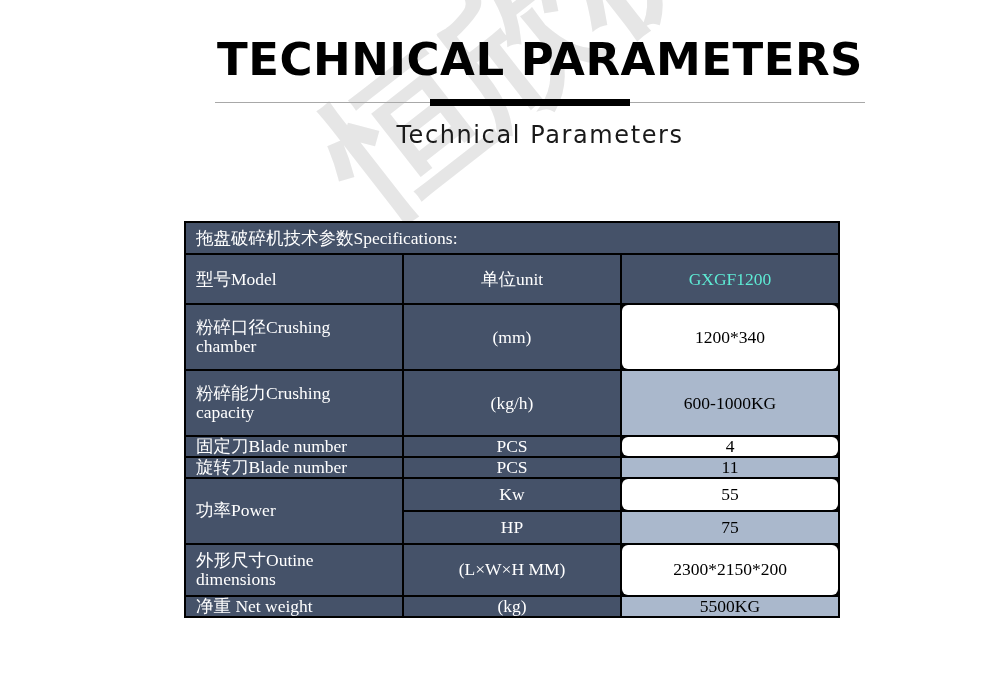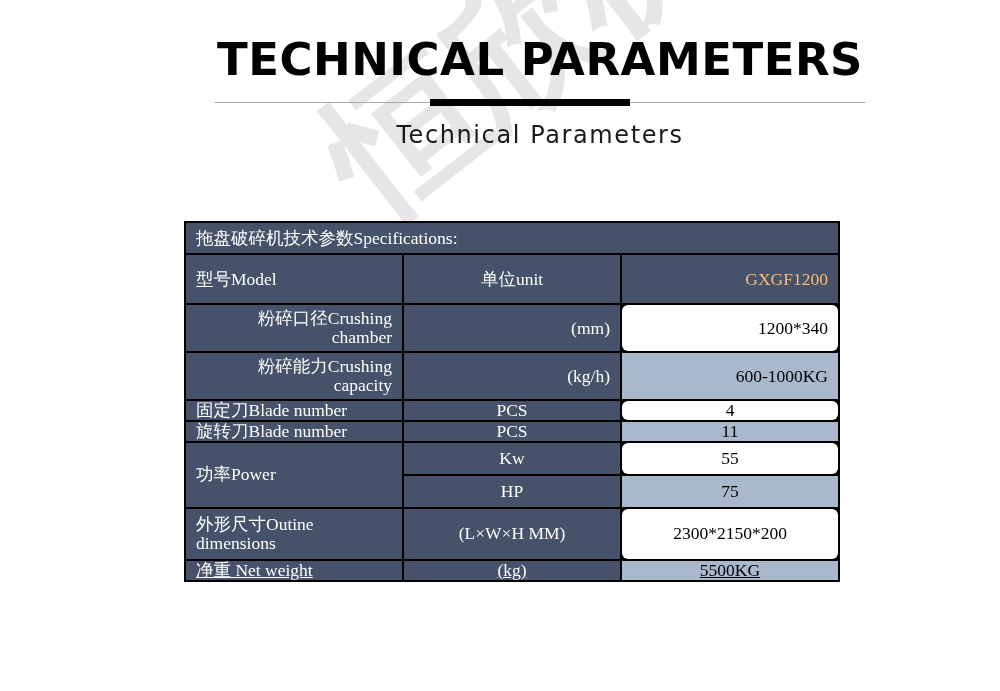--- a/index.html
+++ b/index.html
@@ -127,36 +127,36 @@
     text-align: center;
     width: 182px;
   }
   td.value-cell {
     color: #000000;
     text-align: center;
     width: 222px;
   }
   td.value-white { background: #ffffff; border-radius: 6px; }
   td.value-tint  { background: #aab8cc; }
-  td.value-dark  { background: #455269; color: #fdba74; text-align: right; }
+  td.value-dark  { background: #455269; color: #5eead4; }
 
   tr.title-row td {
     background: #455269;
     color: #ffffff;
     text-align: left;
     height: 30px;
     font-size: 18px;
   }
 
   tr.h-model td   { height: 48px; }
-  tr.h-tall td    { height: 46px; text-align: right; }
+  tr.h-tall td    { height: 64px; }
   tr.h-short td   { height: 16px; }
   tr.h-power td   { height: 31px; }
   tr.h-dim td     { height: 50px; }
-  tr.h-net td     { height: 16px; text-decoration: underline; }
+  tr.h-net td     { height: 16px; }
 
   .cell-twoline {
     display: block;
   }
 </style>
 </head>
 <body>
 
 <div id="watermark-layer">
   <div id="watermark-text">恒欣机械</div>

